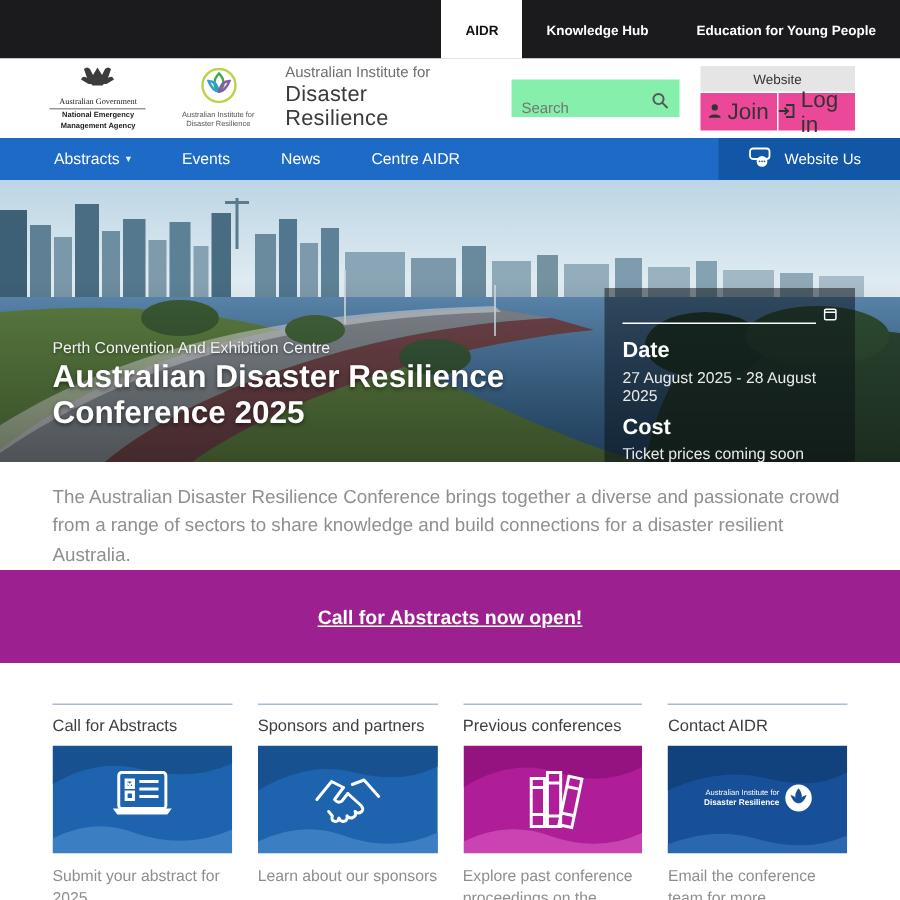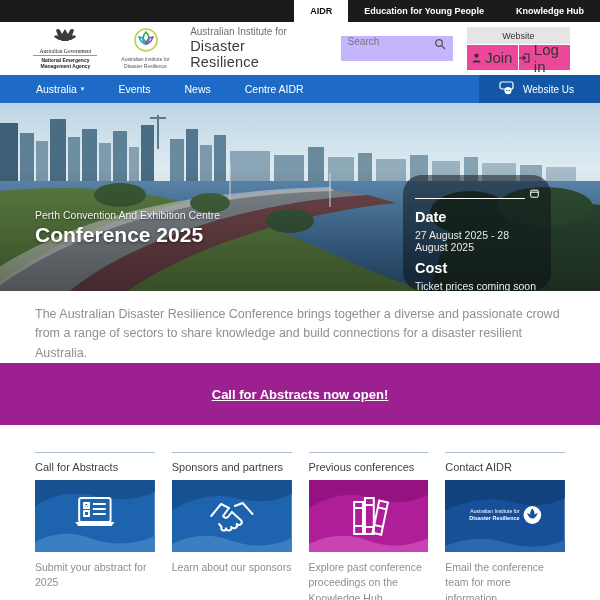--- a/index.html
+++ b/index.html
@@ -1,38 +1,38 @@
 <!DOCTYPE html>
 <html><head>
 <meta charset="utf-8">
 <style>
   * { margin:0; padding:0; box-sizing:border-box; }
   html,body { width:600px; height:600px; overflow:hidden; background:#fff;
     font-family:"Liberation Sans", sans-serif; }
 
   
-  .topbar { height:22px; background:#1b1b1d; display:flex; justify-content:flex-end; align-items:stretch; }
+  .topbar { height:39px; background:#1b1b1d; display:flex; justify-content:flex-end; align-items:stretch; }
   .toptab { display:flex; align-items:center; padding:0 16px; font-size:9px; font-weight:700;
     color:#fff; cursor:pointer; }
   .toptab.active { background:#fff; color:#111; }
 
   
   .header { height:53px; background:#fff; display:flex; align-items:center; padding:0 30px; gap:14px; }
   .govlogo { display:flex; flex-direction:column; align-items:center; width:74px; }
   .govlogo .crest { line-height:1; }
   .govlogo .g1 { font-family:"Liberation Serif", serif; font-size:5.5px; color:#222; margin-top:1px; }
   .govlogo .rule { width:64px; height:1px; background:#999; margin:1px 0; }
   .govlogo .g2 { font-size:5px; font-weight:700; color:#222; text-align:center; line-height:1.3; }
   .aidrsmall { display:flex; flex-direction:column; align-items:center; width:64px; }
   .aidrsmall .t { font-size:5px; color:#555; line-height:1.3; text-align:center; }
   .brand { line-height:1.15; }
   .brand .b1 { font-size:10px; color:#6f6f6f; }
   .brand .b2 { font-size:14.5px; color:#3a3a3a; font-weight:500; letter-spacing:.2px; }
   .hspacer { flex:1; }
-  .searchbox { width:112px; height:25px; background:#c4b5fd; display:flex; align-items:flex-start;
+  .searchbox { width:112px; height:25px; background:#86efac; display:flex; align-items:flex-end;
     padding:0 7px; gap:4px; }
   .searchbox input { flex:1; min-width:0; border:none; background:transparent; outline:none;
     font-size:10px; color:#444; font-family:"Liberation Sans", sans-serif; }
   .account { width:108px; }
   .account .website { height:17px; background:#e5e5e5; display:flex; align-items:center;
     justify-content:center; font-size:9px; color:#333; cursor:pointer; }
   .account .btns { display:flex; height:25px; margin-top:1px; gap:1px; }
   .account .btns .abtn { flex:1; background:#ec4899; display:flex; align-items:center;
     justify-content:center; gap:4px; font-size:15px; color:#333; cursor:pointer; }
 
@@ -45,22 +45,22 @@
   .nav .contact { background:#1157a6; display:flex; align-items:center; gap:7px;
     padding:0 26px 0 20px; color:#fff; font-size:10px; cursor:pointer; }
 
   
   .hero { position:relative; height:188px; overflow:hidden; }
   .hero svg.scene { position:absolute; inset:0; display:block; }
   .hero .venue { position:absolute; left:35px; top:106px; color:#f2f2f2; font-size:10.5px;
     text-shadow:0 1px 2px rgba(0,0,0,.5); }
   .hero .htitle { position:absolute; left:35px; top:120px; color:#fff; font-size:21px;
     font-weight:700; line-height:1.12; text-shadow:0 1px 3px rgba(0,0,0,.5); }
-  .infobox { position:absolute; left:403px; top:72px; width:148px; height:116px;
-    background:rgba(8,14,20,.5); padding:9px 12px 0 12px; color:#fff;border-radius:19px; }
+  .infobox { position:absolute; left:403px; top:72px; width:167px; height:116px;
+    background:rgba(8,14,20,.5); padding:9px 12px 0 12px; color:#fff; }
   .infobox .toprow { display:flex; align-items:flex-end; gap:5px; margin-bottom:7px; }
   .infobox .hline { flex:1; height:1px; background:#fff; margin-bottom:3px; }
   .infobox .ilabel { font-size:14.5px; font-weight:700; margin-bottom:4px; }
   .infobox .ival { font-size:10.5px; color:#eaeaea; margin-bottom:7px; }
 
   
   .intro { padding:14px 35px 0 35px; }
   .intro p { font-size:12.5px; color:#8f8f8f; line-height:1.55; max-width:540px; }
 
   
@@ -74,22 +74,22 @@
   .card .ctitle { font-size:11px; color:#3f3f3f; margin-bottom:7px; }
   .card .cimg { height:72px; position:relative; overflow:hidden; }
   .card .cimg svg { display:block; width:100%; height:100%; }
   .card .ccaption { margin-top:8px; font-size:10.5px; color:#8e8e8e; line-height:1.45; }
 </style>
 </head>
 <body>
 
 <div class="topbar">
   <div class="toptab active">AIDR</div>
+  <div class="toptab">Knowledge Hub</div>
   <div class="toptab">Education for Young People</div>
-  <div class="toptab">Knowledge Hub</div>
 </div>
 
 <div class="header">
 
   <div class="govlogo">
     <span class="crest">
       <svg width="26" height="16" viewBox="0 0 26 16">
         <path d="M8 2 Q6 0 4 2 L6 8 Q3 6 2 9 L7 12 L19 12 L24 9 Q23 6 20 8 L22 2 Q20 0 18 2 L16 6 L13 1 L10 6 Z" fill="#3c3c3c"></path>
         <rect x="9" y="7" width="8" height="6" rx="1" fill="#3c3c3c"></rect>
       </svg>
@@ -152,21 +152,21 @@
         </span>
         <span>Log in</span>
       </div>
     </div>
   </div>
 </div>
 
 <div class="nav">
   <div class="links">
     <span class="nlink">
-      <span>Australia</span>
+      <span>Abstracts</span>
       <span class="caret">▾</span>
     </span>
     <span class="nlink">Events</span>
     <span class="nlink">News</span>
     <span class="nlink">Centre AIDR</span>
   </div>
   <div class="nspacer"></div>
   <div class="contact">
     <span>
       <svg width="17" height="14" viewBox="0 0 17 14">
@@ -247,20 +247,21 @@
     <ellipse cx="290" cy="118" rx="24" ry="12" fill="#37573a"></ellipse>
 
     <line x1="230" y1="60" x2="230" y2="96" stroke="#cfd8dd" stroke-width="1.2"></line>
     <line x1="330" y1="70" x2="330" y2="104" stroke="#cfd8dd" stroke-width="1.2"></line>
 
     <rect width="600" height="188" fill="url(#shade)"></rect>
   </svg>
 
   <div class="venue">Perth Convention And Exhibition Centre</div>
   <div class="htitle">
+    <div>Australian Disaster Resilience</div>
     <div>Conference 2025</div>
   </div>
 
   <div class="infobox">
     <div class="toprow">
       <span class="hline"></span>
       <span>
         <svg width="9" height="9" viewBox="0 0 9 9">
           <rect x="0.7" y="1.2" width="7.6" height="7" rx="1" fill="none" stroke="#fff" stroke-width="1"></rect>
           <line x1="0.7" y1="3.2" x2="8.3" y2="3.2" stroke="#fff" stroke-width="1"></line>

